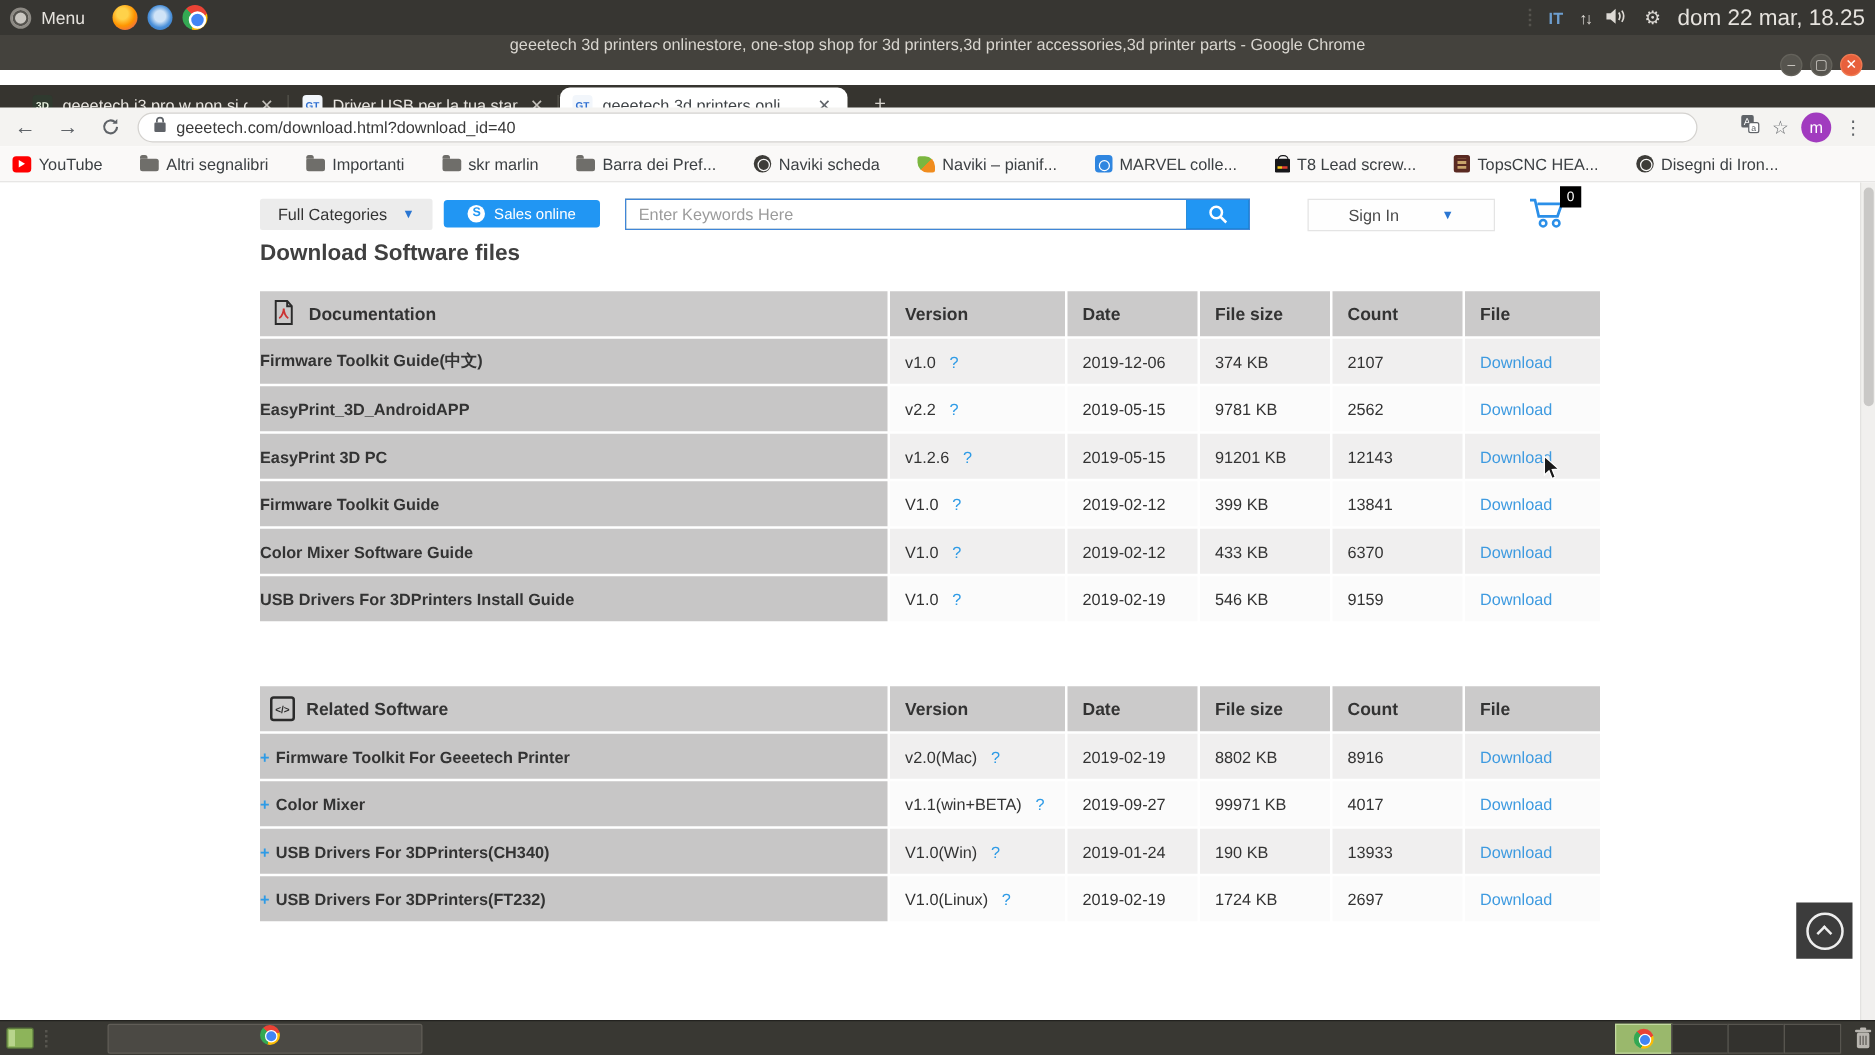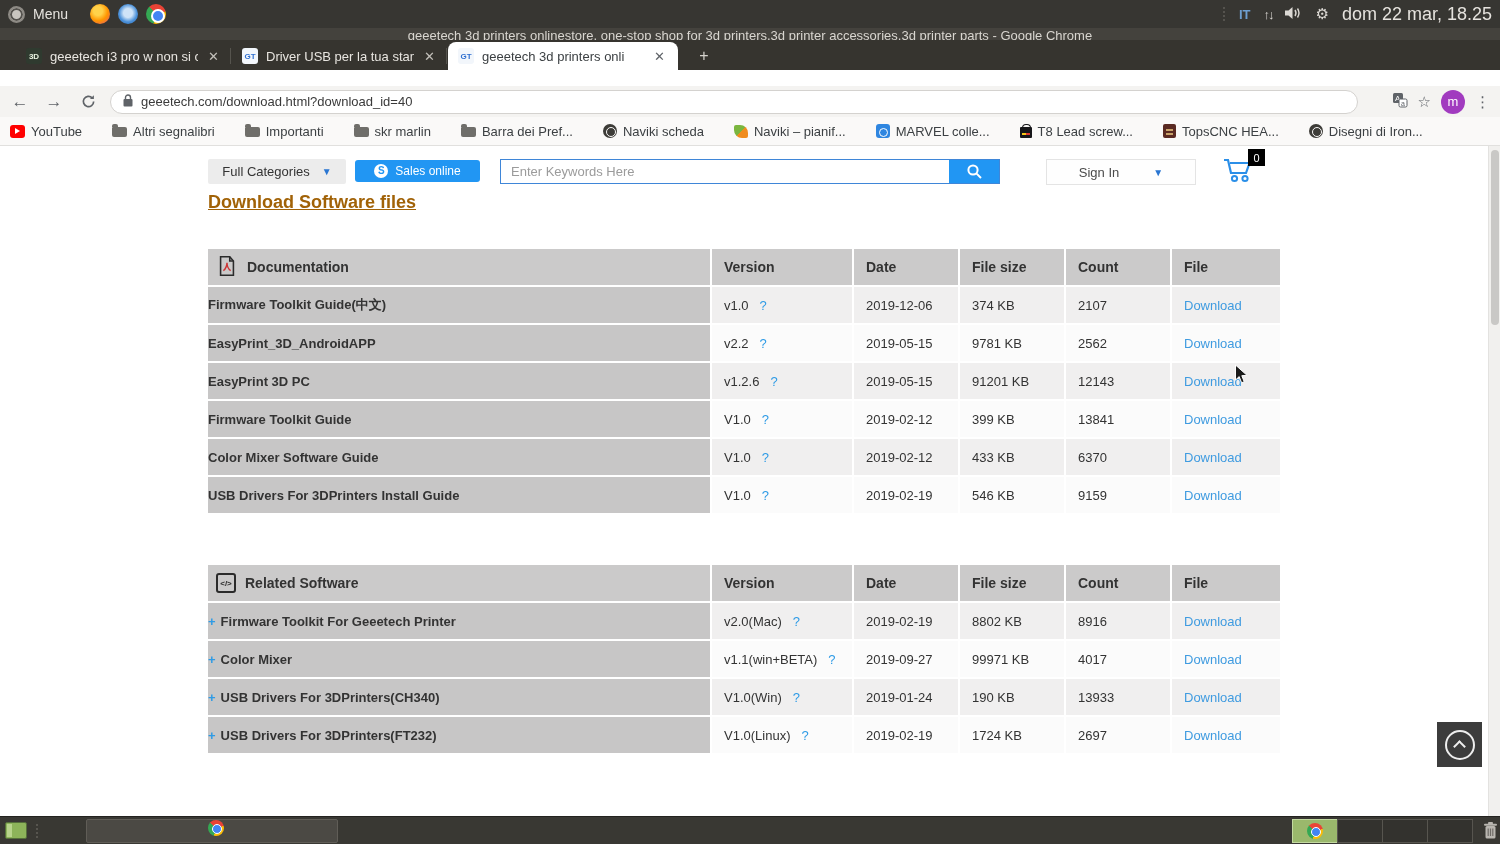--- a/index.html
+++ b/index.html
@@ -30,21 +30,21 @@
   
   .titlebar { position:absolute; left:0; top:28px; width:1500px; height:28px; background:#44423d;
     display:flex; align-items:center; color:#d9d6d0; font-size:13px;flex-direction:column; }
   .win-favicon { width:8px; height:8px; border-radius:50%; background:#9a978f; margin:0 12px 0 16px; }
   .win-controls { margin-left:auto; display:flex; gap:6px; padding-right:10px; }
   .wbtn { width:18px; height:18px; border-radius:50%; background:#56544e; color:#cfccc6;
     font-size:11px; line-height:16px; text-align:center; border:1px solid #64625b; }
   .wbtn.close { background:#e8603c; border-color:#f07a52; color:#fff; }
 
   
-  .tabstrip { position:absolute; left:0; top:40px; width:1500px; height:30px; background:#36342f; }
+  .tabstrip { position:absolute; left:0; top:68px; width:1500px; height:30px; background:#36342f; }
   .tab { position:absolute; top:2px; height:28px; display:flex; align-items:center; gap:8px;
     padding:0 8px 0 10px; font-size:13px; color:#e8e5e0; }
   .tab .sep { position:absolute; right:-1px; top:6px; width:1px; height:16px; background:#56544e; }
   .tab.active { background:#fff; color:#3c4043; border-radius:8px 8px 0 0; height:28px; }
   .favchip { width:16px; height:16px; border-radius:3px; font-size:8px; font-weight:bold;
     display:flex; align-items:center; justify-content:center; flex:0 0 auto; }
   .fav-3d { background:#2f3a2f; color:#e8f2e0; }
   .fav-gt { background:#f2f6fb; color:#2f6fd0; }
   .tab-label { width:148px; overflow:hidden; white-space:nowrap; }
   .tab-x { color:#c4c1bb; font-size:13px; padding:0 2px; }
@@ -111,27 +111,27 @@
     color:#444; font-family:"Liberation Sans",sans-serif; }
   .searchbox input::placeholder { color:#9b9b9b; }
   .search-btn { width:50px; background:#2196f3; display:flex; align-items:center; justify-content:center; }
   .btn-signin { position:absolute; left:1046px; top:13px; width:150px; height:26px; background:#fefefe;
     border:1px solid #e4e4e4; display:flex; align-items:center; justify-content:center; gap:34px;
     font-size:13px; color:#4a4a4a; }
   .cart { position:absolute; left:1222px; top:10px; width:44px; height:34px; }
   .cart-badge { position:absolute; left:26px; top:-7px; width:17px; height:17px; background:#000;
     color:#fff; font-size:11px; display:flex; align-items:center; justify-content:center; }
 
-  .page-title { position:absolute; left:208px; top:46px; font-size:18px; font-weight:bold; color:#a16207;text-decoration:underline; }
+  .page-title { position:absolute; left:208px; top:46px; font-size:18px; font-weight:bold; color:#404040; }
 
   .tbl { position:absolute; left:208px; width:1072px; display:grid;
     grid-template-columns:502px 140px 104px 104px 104px 108px; gap:2px; background:#fff; }
   .tbl1 { top:87px; } .tbl2 { top:403px; }
   .cell { display:flex; align-items:center; height:36px; font-size:13px; color:#333; }
-  .cell.head { background:#cbcaca; font-weight:bold; font-size:14px; padding-left:12px;margin-top:16px; }
+  .cell.head { background:#cbcaca; font-weight:bold; font-size:14px; padding-left:12px; }
   .cell.sec { padding-left:8px; gap:9px; }
   .cell.name { background:#c7c6c6; font-weight:bold; }
   .cell.data { padding-left:12px; }
   .r0 { background:#f0efef; } .r1 { background:#fbfbfb; }
   .plus { color:#2e9be6; margin-right:5px; font-weight:bold; }
   .qmark { color:#2e9be6; margin-left:11px; }
   .dl { color:#3f9be0; }
   .code-box { width:20px; height:20px; border:2px solid #2b2b2b; border-radius:3px; color:#2b2b2b;
     font-size:8px; font-weight:bold; display:flex; align-items:center; justify-content:center; }
 

